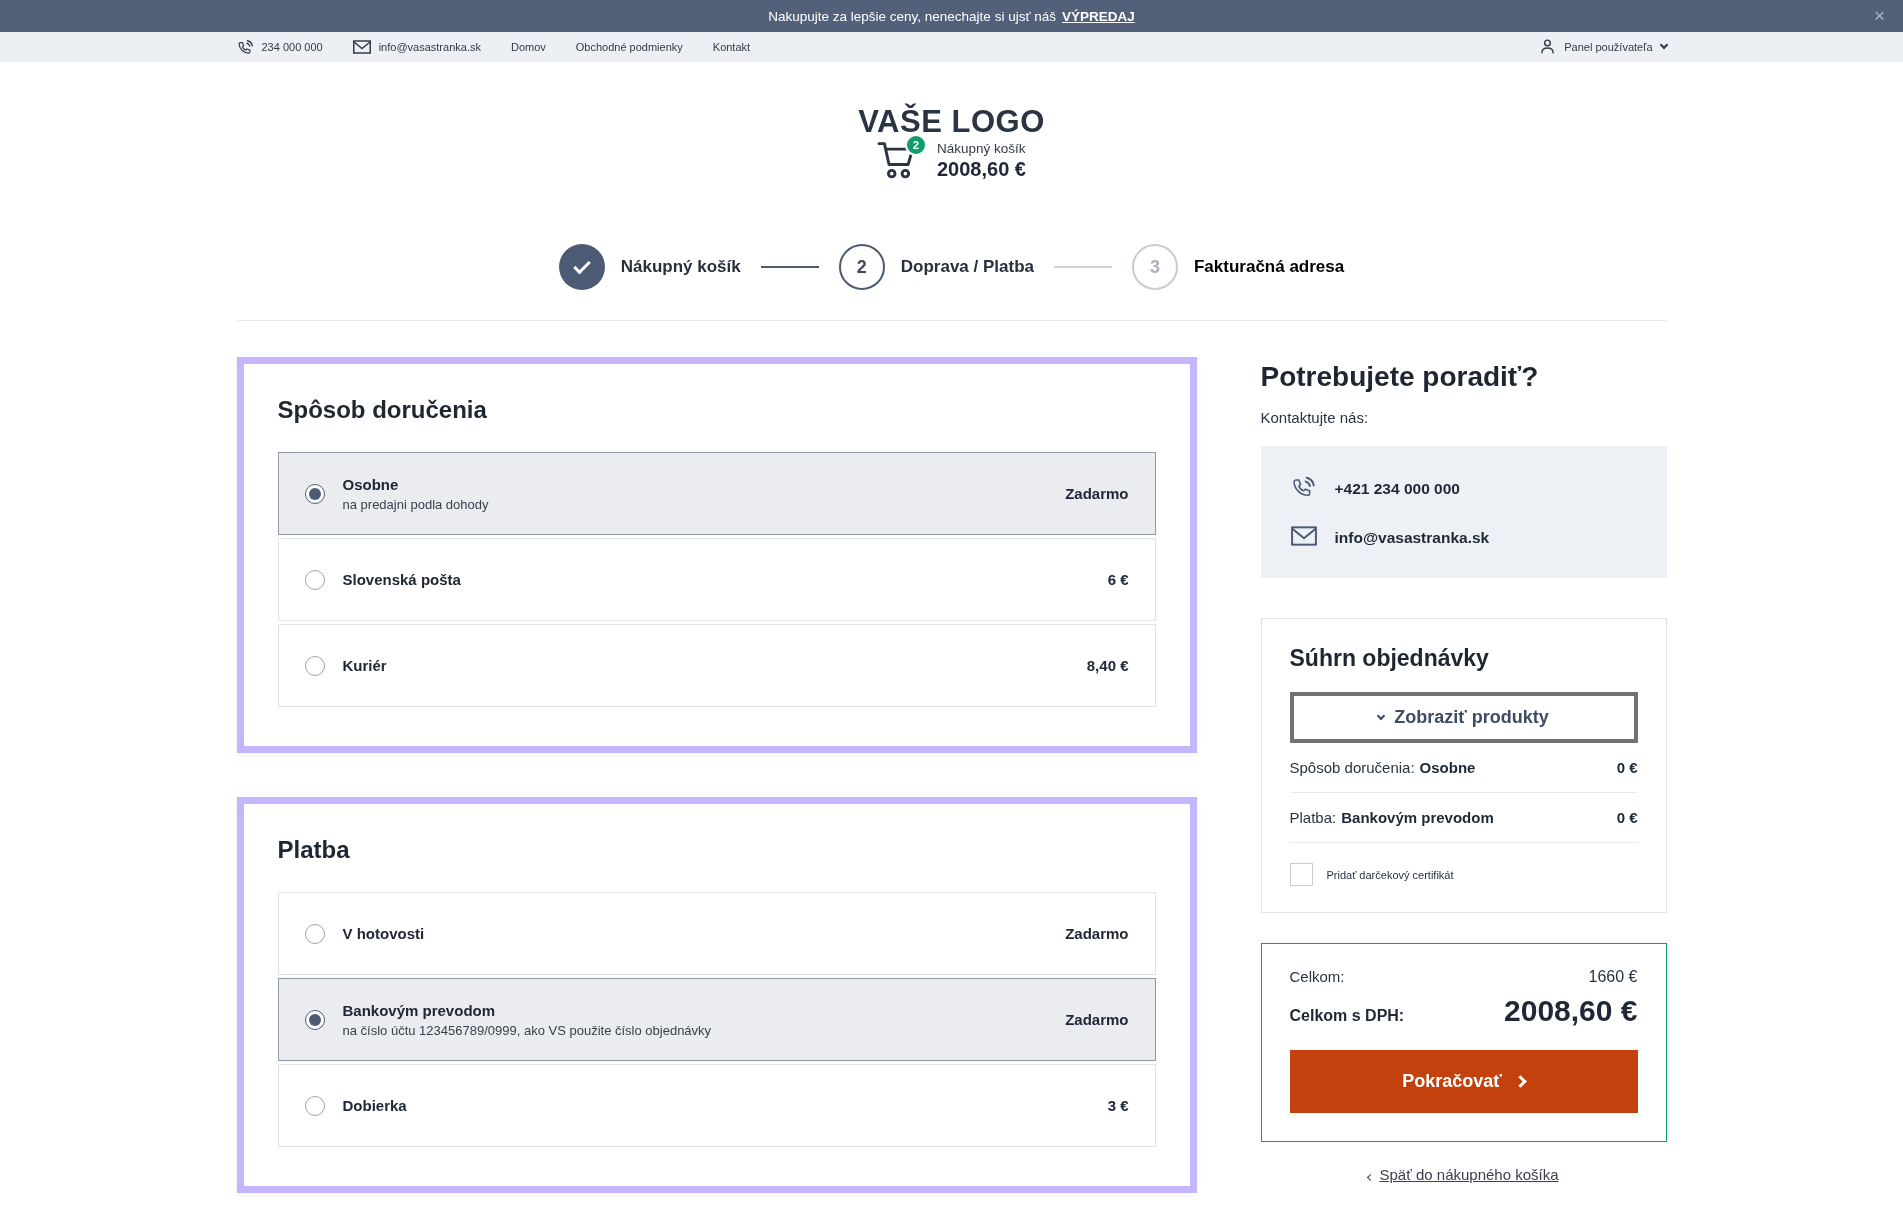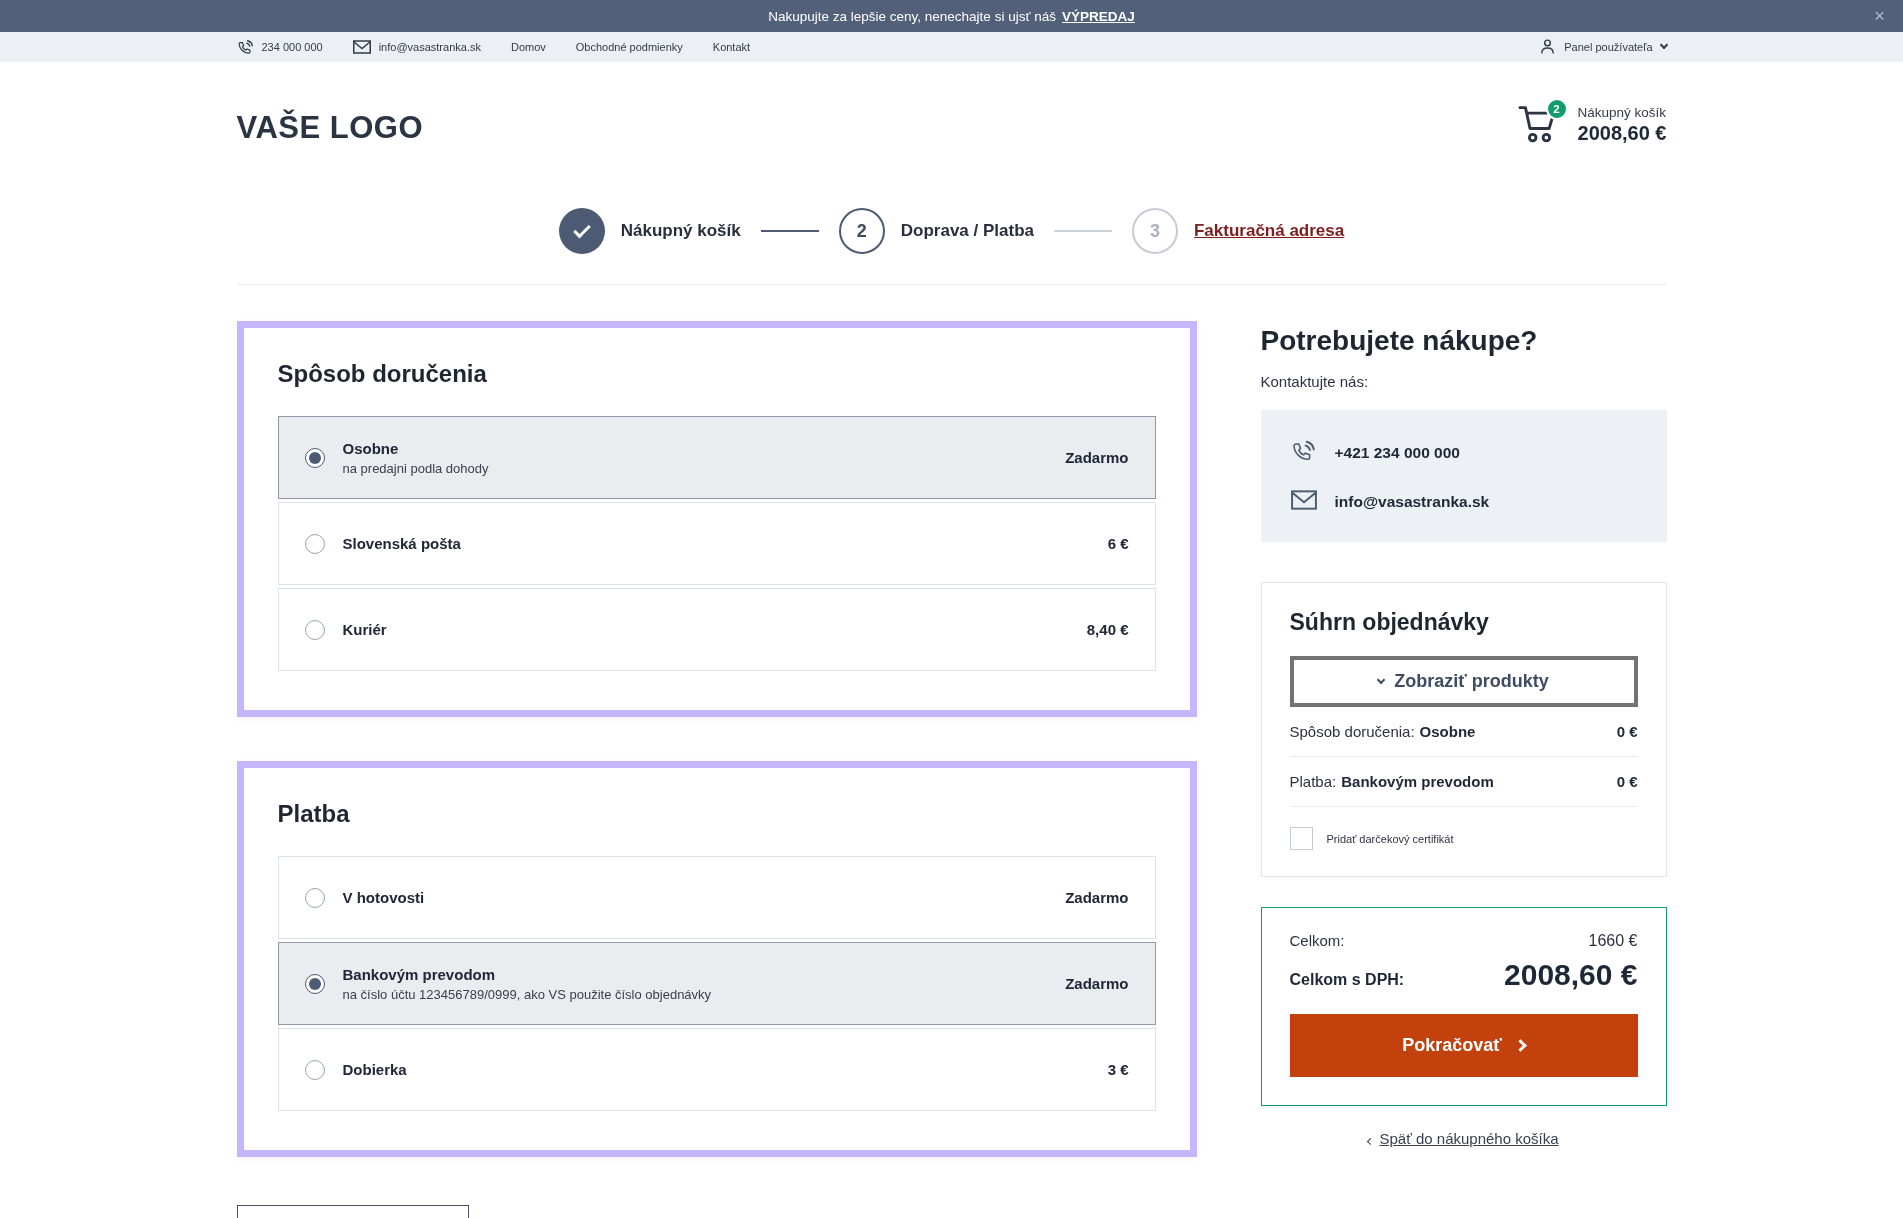--- a/index.html
+++ b/index.html
@@ -12,38 +12,38 @@
   .banner .banner-close { position:absolute; right:18px; top:0; height:32px; display:flex; align-items:center; color:#aeb8c6; font-size:19px; cursor:pointer; }
 
   
   .topnav { background:#ecf0f4; height:30px; font-size:11px; color:#333b47; }
   .topnav-inner { width:1430px; height:100%; margin:0 auto; display:flex; align-items:center; gap:30px; }
   .tn-item { display:flex; align-items:center; gap:8px; cursor:pointer; }
   .tn-item svg { display:block; }
   .tn-right { margin-left:auto; display:flex; align-items:center; gap:8px; cursor:pointer; }
 
   
-  .header-inner { width:1430px; margin:0 auto; display:flex; align-items:flex-end; justify-content:space-between; padding:42px 0 40px; }
+  .header-inner { width:1430px; margin:0 auto; display:flex; align-items:center; justify-content:space-between; padding:42px 0 40px;flex-direction:column; }
   .logo { font-size:31px; font-weight:800; letter-spacing:.5px; color:#2b3442; cursor:pointer; }
   .cart { display:flex; align-items:center; gap:14px; cursor:pointer; }
   .cart-icon-wrap { position:relative; width:46px; height:42px; }
   .cart-badge { position:absolute; top:-6px; right:-4px; width:22px; height:22px; border-radius:50%; background:#0f9d6e; border:2px solid #fff; color:#fff; font-size:11.5px; font-weight:700; display:flex; align-items:center; justify-content:center; }
   .cart-texts { display:flex; flex-direction:column; }
   .cart-label { font-size:13.5px; color:#333b47; }
   .cart-total { font-size:20px; font-weight:700; color:#1f2836; margin-top:2px; }
 
   
   .steps { display:flex; align-items:center; justify-content:center; padding:22px 0 30px; }
   .step { display:flex; align-items:center; gap:16px; cursor:pointer; }
   .step-circle { width:46px; height:46px; border-radius:50%; display:flex; align-items:center; justify-content:center; font-size:18px; font-weight:700; }
   .step-circle.done { background:#4c5b73; }
   .step-circle.active { background:#fff; border:2px solid #4c5b73; color:#3c4a60; }
   .step-circle.todo { background:#fff; border:2px solid #c6ccd5; color:#aab1bc; }
   .step-label { font-size:17px; font-weight:700; color:#28303d; }
-  .step-label.dim { color:#7f1d1d;text-decoration:underline; }
+  .step-label.dim { color:#000000; }
   .step-line { width:58px; height:2px; margin:0 20px; }
   .step-line.dark { background:#4c5b73; }
   .step-line.light { background:#cdd3db; }
   .check-glyph { width:16px; height:9px; border-left:3px solid #fff; border-bottom:3px solid #fff; transform:rotate(-45deg); margin-top:-4px; }
 
   .rule { width:1430px; margin:0 auto; border-top:1px solid #e9ebef; }
 
   
   .main { width:1430px; margin:36px auto 0; display:flex; gap:64px; align-items:flex-start; }
   .col-left { flex:1; min-width:0; }
@@ -251,21 +251,21 @@
       </div>
     </div>
 
     <button class="btn-outline">
       <span class="chev left"></span>
       <span>Pokračovať v nákupe</span>
     </button>
   </div>
 
   <div class="col-right">
-    <div class="help-title">Potrebujete nákupe?</div>
+    <div class="help-title">Potrebujete poradiť?</div>
     <div class="help-sub">Kontaktujte nás:</div>
 
     <div class="contact-box">
       <div class="contact-row">
         <span>
           <svg width="26" height="26" viewBox="0 0 24 24" fill="none" stroke="#4c5b73" stroke-width="1.8" stroke-linecap="round">
             <path d="M5 4l3 0 2 5-2 2c1 2.5 3 4.5 5.5 5.5l2-2 5 2 0 3c0 1-1 2-2 2C10 21.5 2.5 14 2.5 6c0-1 1-2 2.5-2z" transform="scale(0.8) translate(1,3)"></path>
             <path d="M13.5 7c2 .5 3.5 2 4 4"></path>
               <path d="M14.5 3.5c3.5 1 6 3.5 6.5 7"></path>
           </svg>

